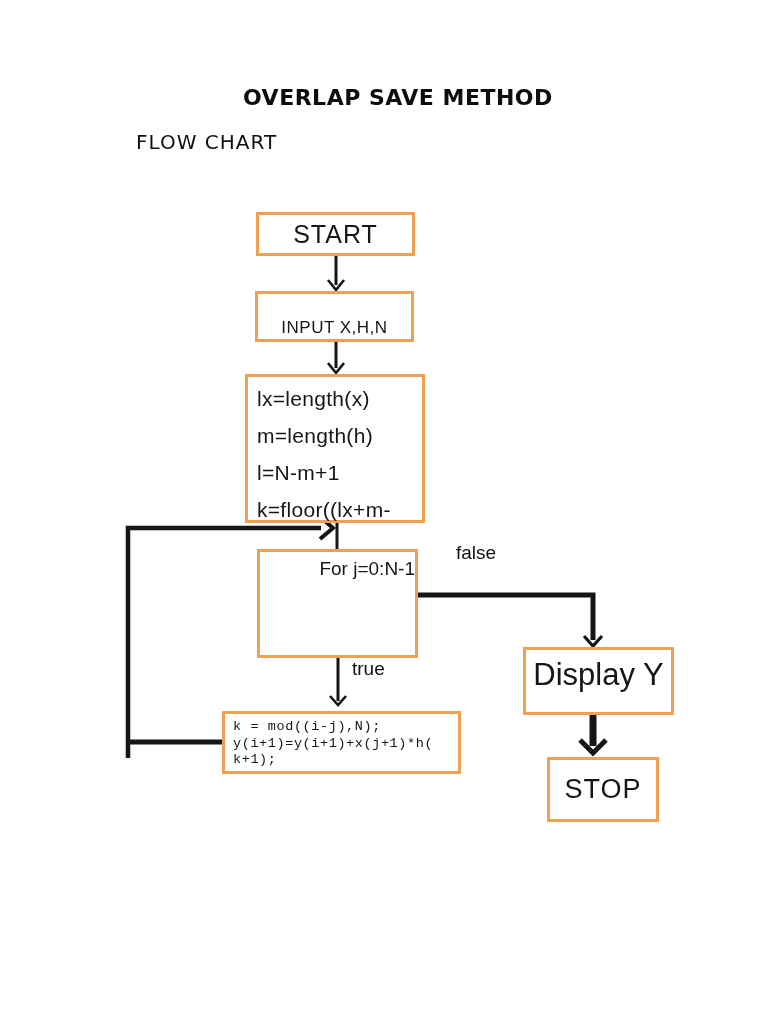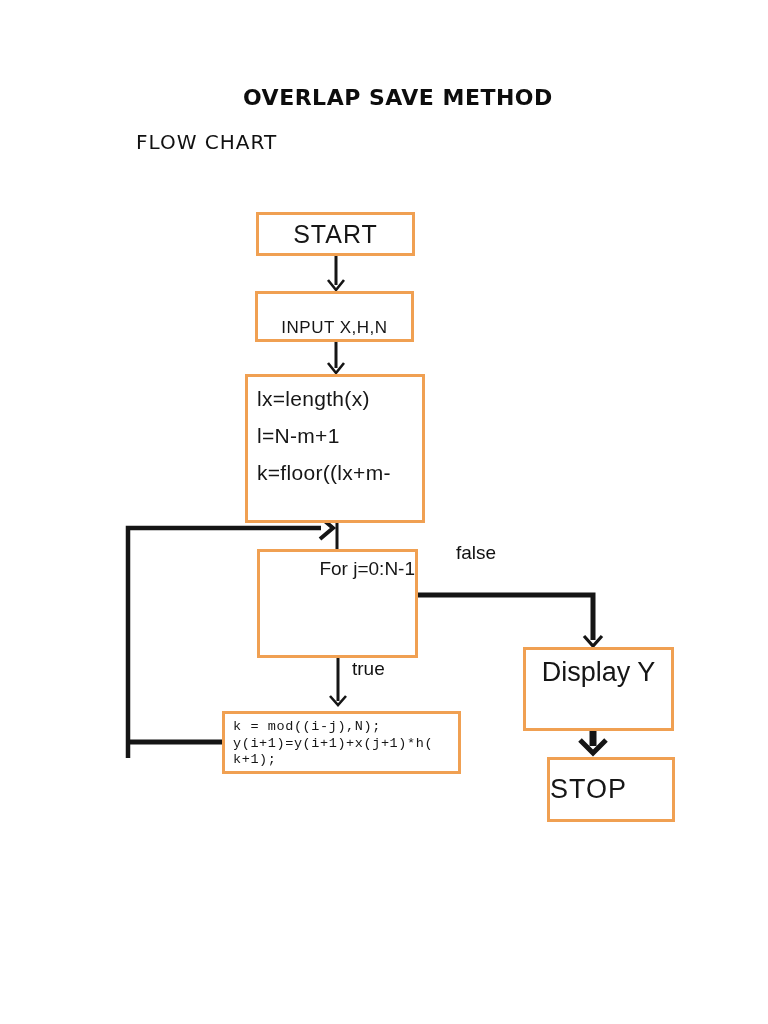--- a/index.html
+++ b/index.html
@@ -74,27 +74,27 @@
     padding: 5px 0 0 8px;
     font-family: "Liberation Mono", monospace;
     font-size: 13.5px;
     letter-spacing: 0.6px;
   }
   .node-code .code-line {
     line-height: 16.5px;
     white-space: nowrap;
   }
   .node-display {
-    left: 523px; top: 647px; width: 151px; height: 84px;
+    left: 523px; top: 647px; width: 151px; height: 68px;
     text-align: center; padding-top: 7px;
-    font-size: 27px;
+    font-size: 31px;
   }
   .node-stop {
-    left: 547px; top: 757px; width: 128px; height: 65px;
-    display: flex; align-items: center; 
+    left: 547px; top: 757px; width: 112px; height: 65px;
+    display: flex; align-items: center; justify-content: center;
     font-size: 27px; letter-spacing: 1px;
   }
   .edge-label {
     position: absolute;
     font-size: 19px;
     color: #111;
     white-space: nowrap;
   }
   .edge-label-false { left: 456px; top: 542px; }
   .edge-label-true  { left: 352px; top: 658px; }
@@ -160,20 +160,21 @@
   <div class="node node-start">
     <span>START</span>
   </div>
 
   <div class="node node-input">
     <span>INPUT X,H,N</span>
   </div>
 
   <div class="node node-init">
     <div class="init-line">lx=length(x)</div>
+    <div class="init-line">m=length(h)</div>
     <div class="init-line">l=N-m+1</div>
     <div class="init-line">k=floor((lx+m-</div>
   </div>
 
   <div class="node node-for">
     <span>For j=0:N-1</span>
   </div>
 
   <div class="node node-code">
     <div class="code-line">k = mod((i-j),N);</div>

